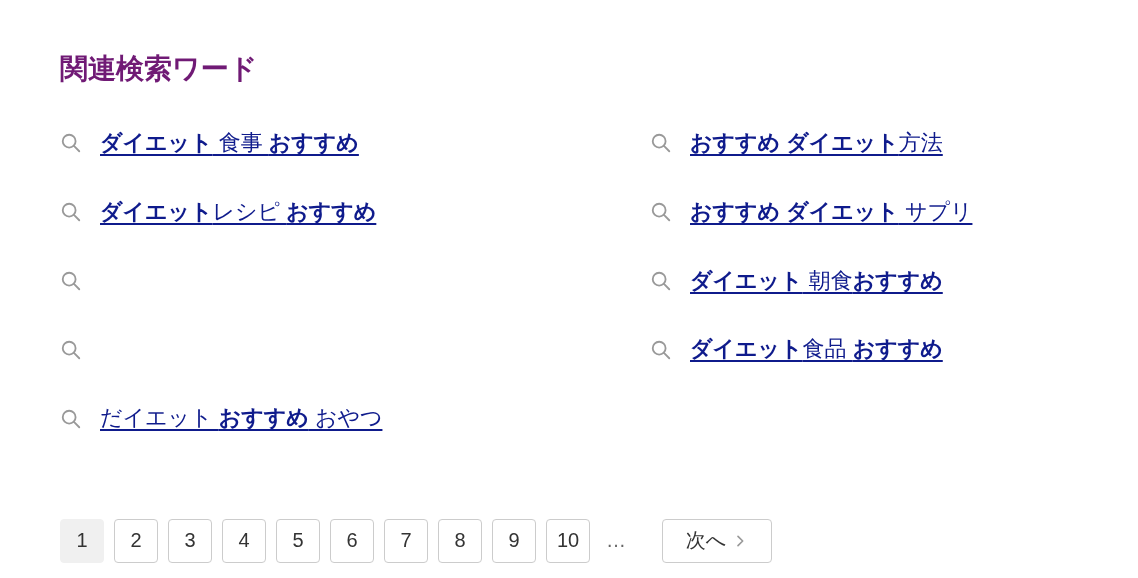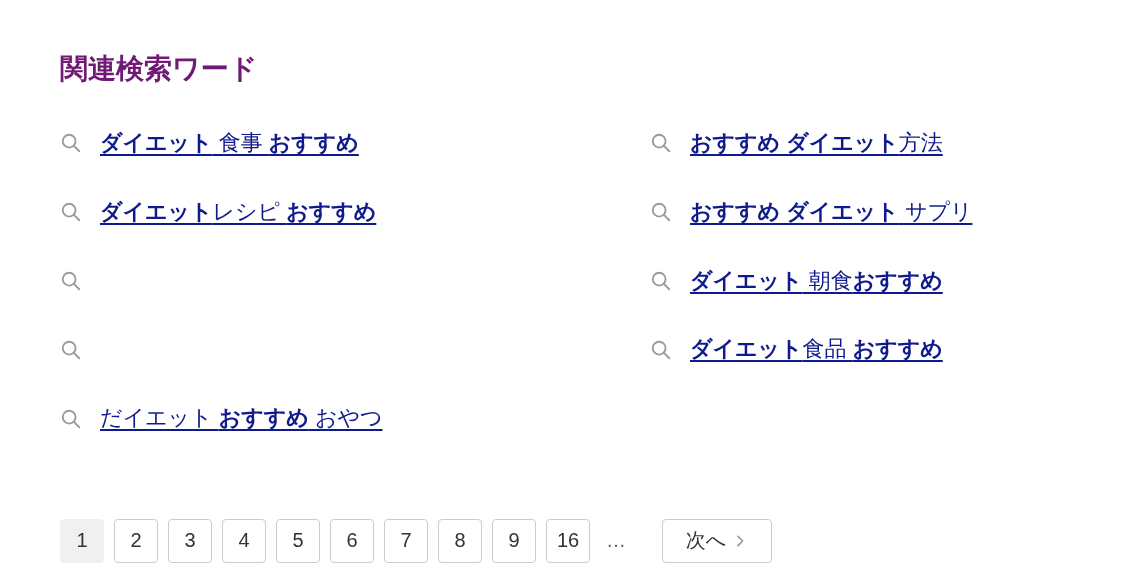--- a/index.html
+++ b/index.html
@@ -193,21 +193,21 @@
 <div class="pagination">
     <div class="page-btn current">1</div>
     <div class="page-btn">2</div>
     <div class="page-btn">3</div>
     <div class="page-btn">4</div>
     <div class="page-btn">5</div>
     <div class="page-btn">6</div>
     <div class="page-btn">7</div>
     <div class="page-btn">8</div>
     <div class="page-btn">9</div>
-    <div class="page-btn">16</div>
+    <div class="page-btn">10</div>
     <span class="page-ellipsis">…</span>
     <div class="page-btn page-next">
       <span>次へ</span>
       <span class="next-chevron">
         <svg width="16" height="16" viewBox="0 0 24 24" fill="none">
           <polyline points="9 5 16 12 9 19" stroke="#999999" stroke-width="2.5" fill="none" stroke-linecap="round" stroke-linejoin="round"></polyline>
         </svg>
       </span>
     </div>
   </div>

